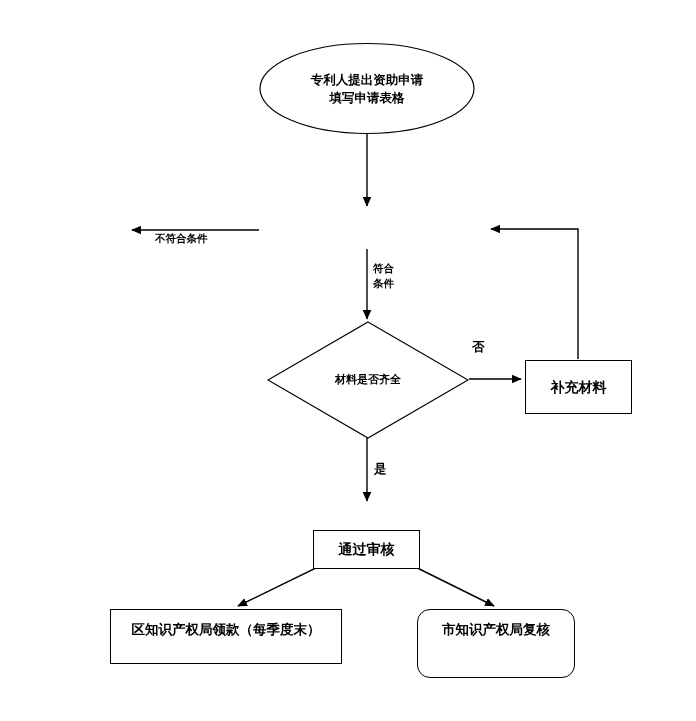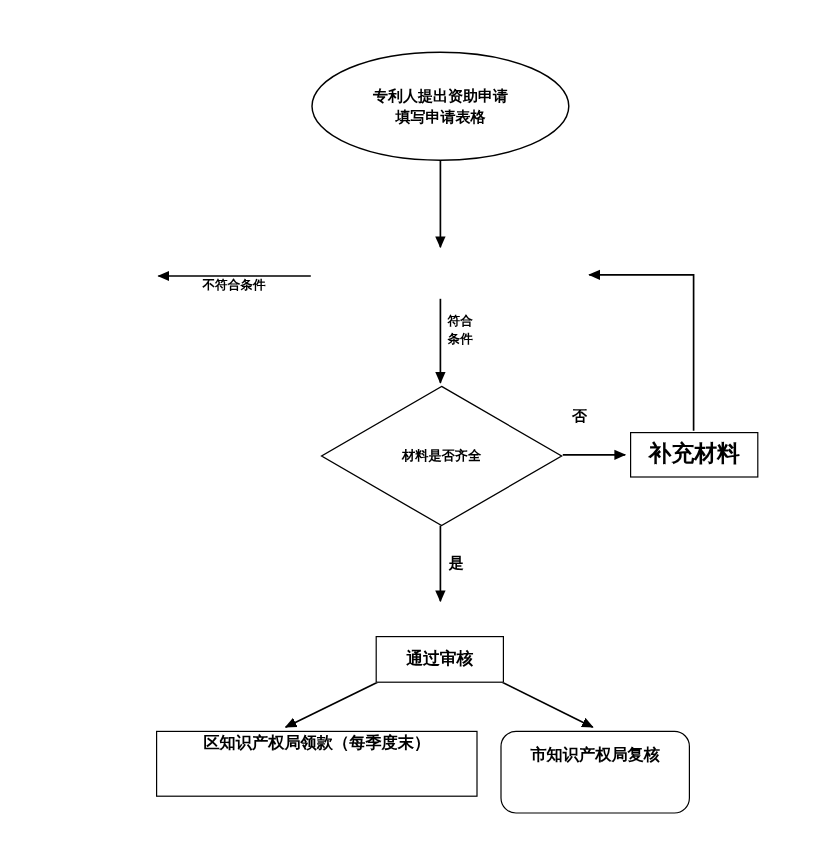--- a/index.html
+++ b/index.html
@@ -40,21 +40,20 @@
     border: 1px solid #000000;
     background: #ffffff;
   }
   .node-start {
     background: transparent;
   }
   .edge-label {
     position: absolute;
     color: #000000;
     white-space: pre-line;
-    text-align: center;
     line-height: 1.45;
   }
 </style>
 </head>
 <body>
 
 <div id="flowchart-canvas">
 
   <svg id="flow-svg" viewBox="0 0 696 721" xmlns="http://www.w3.org/2000/svg">
     <defs>
@@ -84,25 +83,25 @@
     <polygon points="368,322 468,380 368,438 268,380" fill="#ffffff" stroke="#000000" stroke-width="1.1"></polygon>
   </svg>
 
   <div class="node node-start" style="left:262px; top:48px; width:210px; height:82px; font-size:12.5px;">专利人提出资助申请
 填写申请表格</div>
 
 
 
   <div class="node" style="left:288px; top:368px; width:160px; height:24px; font-size:11px;">材料是否齐全</div>
 
-  <div class="node node-box" style="left:525px; top:360px; width:107px; height:38px; font-size:19px;">补充材料</div>
+  <div class="node node-box" style="left:525px; top:360px; width:107px; height:54px; font-size:14px;">补充材料</div>
 
   <div class="node node-box" style="left:313px; top:505px; width:107px; height:39px; font-size:14px;margin-top:25px;">通过审核</div>
 
-  <div class="node node-box" style="left:110px; top:609px; width:268px; height:55px; font-size:13.5px; align-items:flex-start; margin-left:20px;">区知识产权局领款（每季度末）</div>
+  <div class="node node-box" style="left:110px; top:609px; width:232px; height:55px; font-size:13.5px; align-items:flex-start; padding-top:10px;">区知识产权局领款（每季度末）</div>
 
   <div class="node node-box" style="left:417px; top:609px; width:158px; height:69px; font-size:13.5px; align-items:flex-start; padding-top:10px;border-radius:13px;">市知识产权局复核</div>
 
   <div class="edge-label" style="left:155px; top:231px; width:80px; font-size:10.5px;">不符合条件</div>
 
   <div class="edge-label" style="left:373px; top:261px; width:36px; font-size:10.5px; text-align:left;">符合
 条件</div>
 
   <div class="edge-label" style="left:472px; top:338px; width:22px; font-size:12.5px;">否</div>
 

